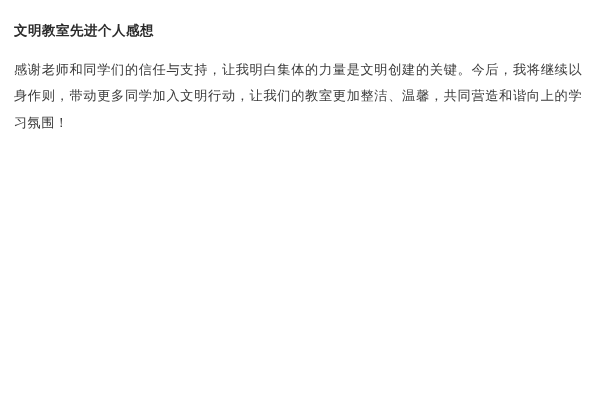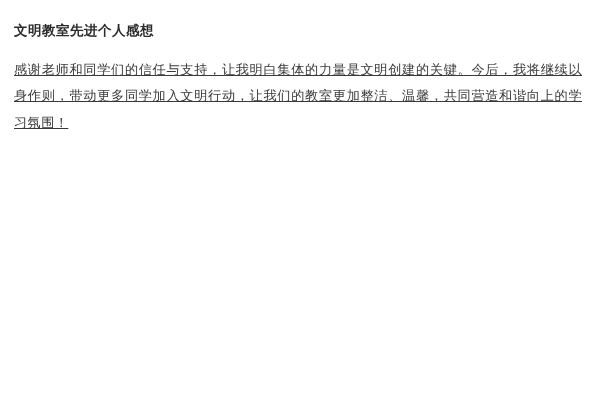--- a/index.html
+++ b/index.html
@@ -36,21 +36,20 @@
     font-size: 13.2px;
     color: #3a3a3a;
     line-height: 2.0;
     margin: 0 0 6px 0;
     text-align: justify;
     letter-spacing: 0.4px;
     word-break: break-all;
   }
   .doc-para.second {
     margin-top: 12px;
-    text-decoration: underline;
   }
 </style>
 </head>
 <body>
 
 <div class="page">
   <h1 class="doc-title">文明教室先进个人感想</h1>
   <p class="doc-para second">感谢老师和同学们的信任与支持，让我明白集体的力量是文明创建的关键。今后，我将继续以身作则，带动更多同学加入文明行动，让我们的教室更加整洁、温馨，共同营造和谐向上的学习氛围！</p>
 </div>
 

